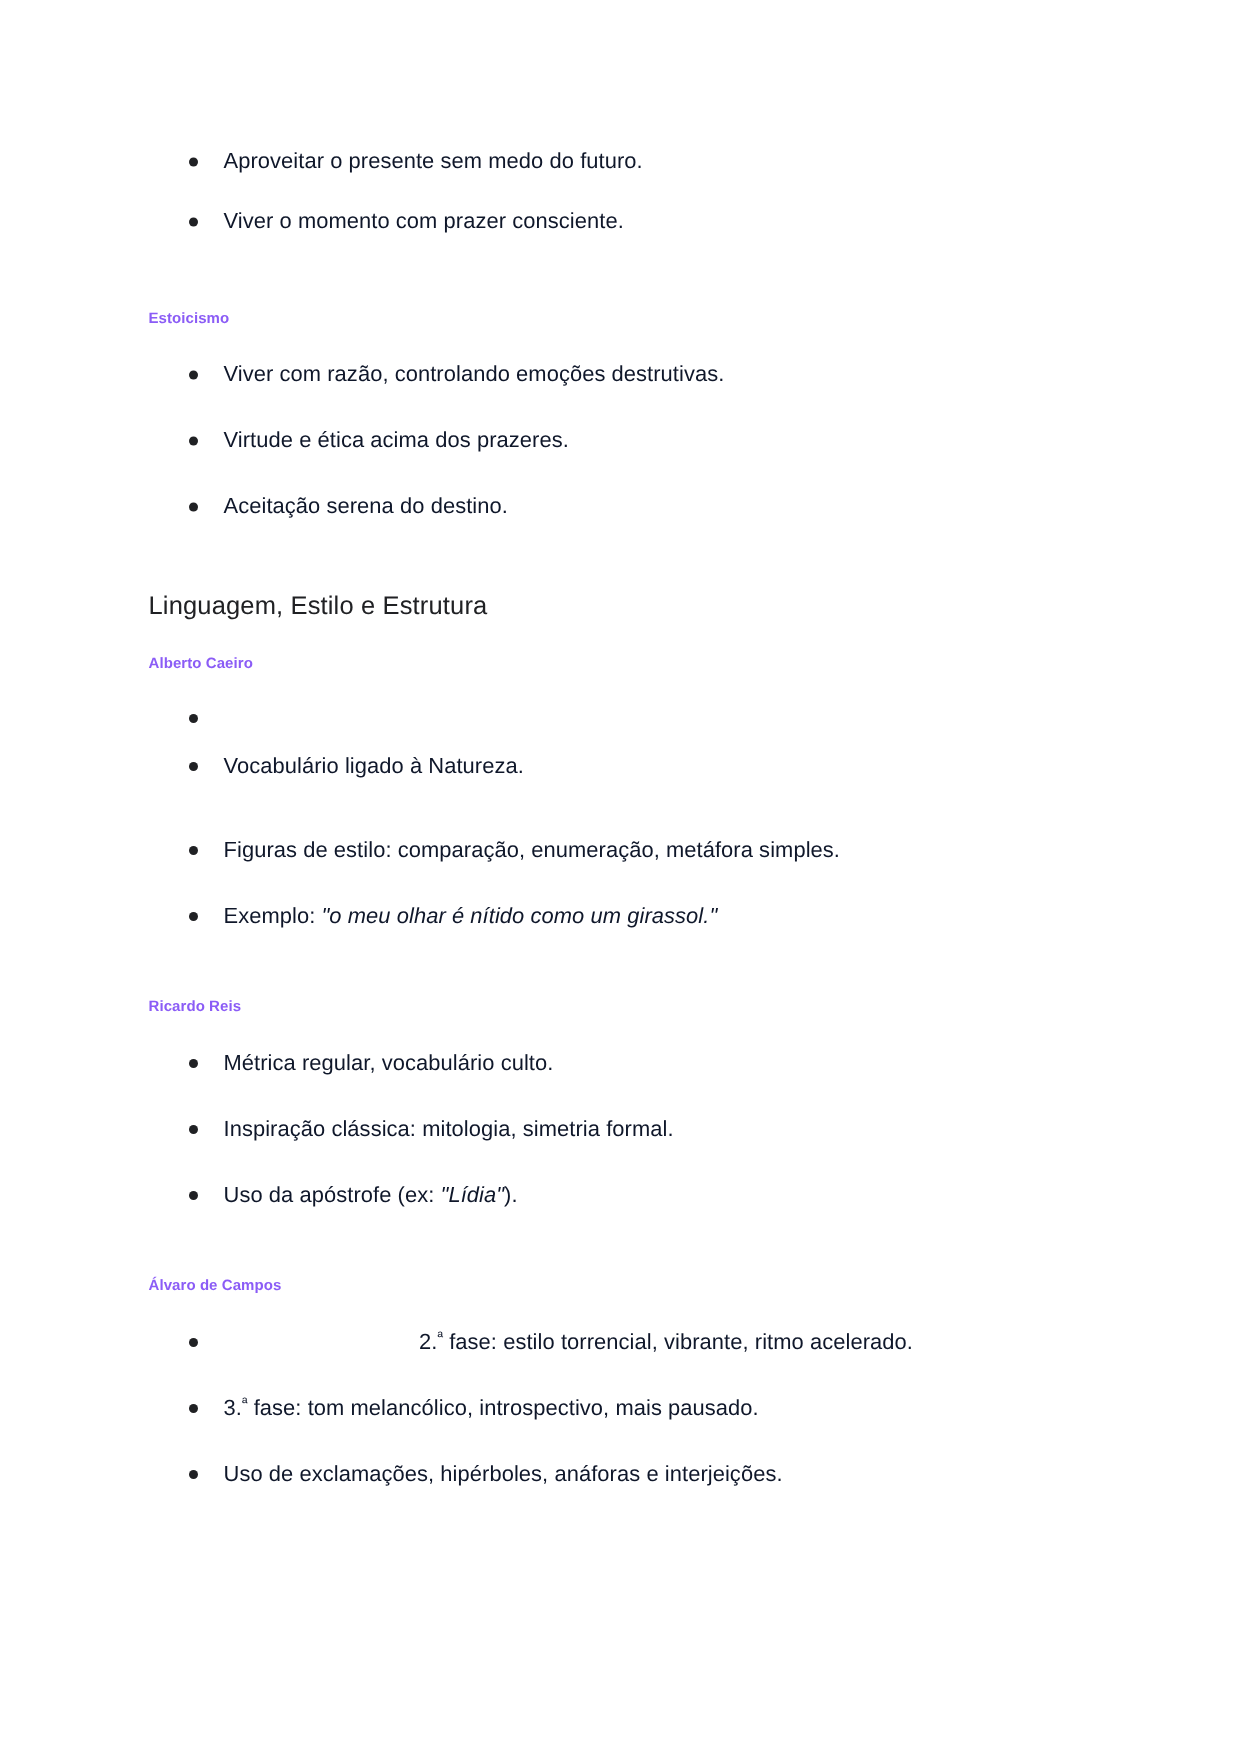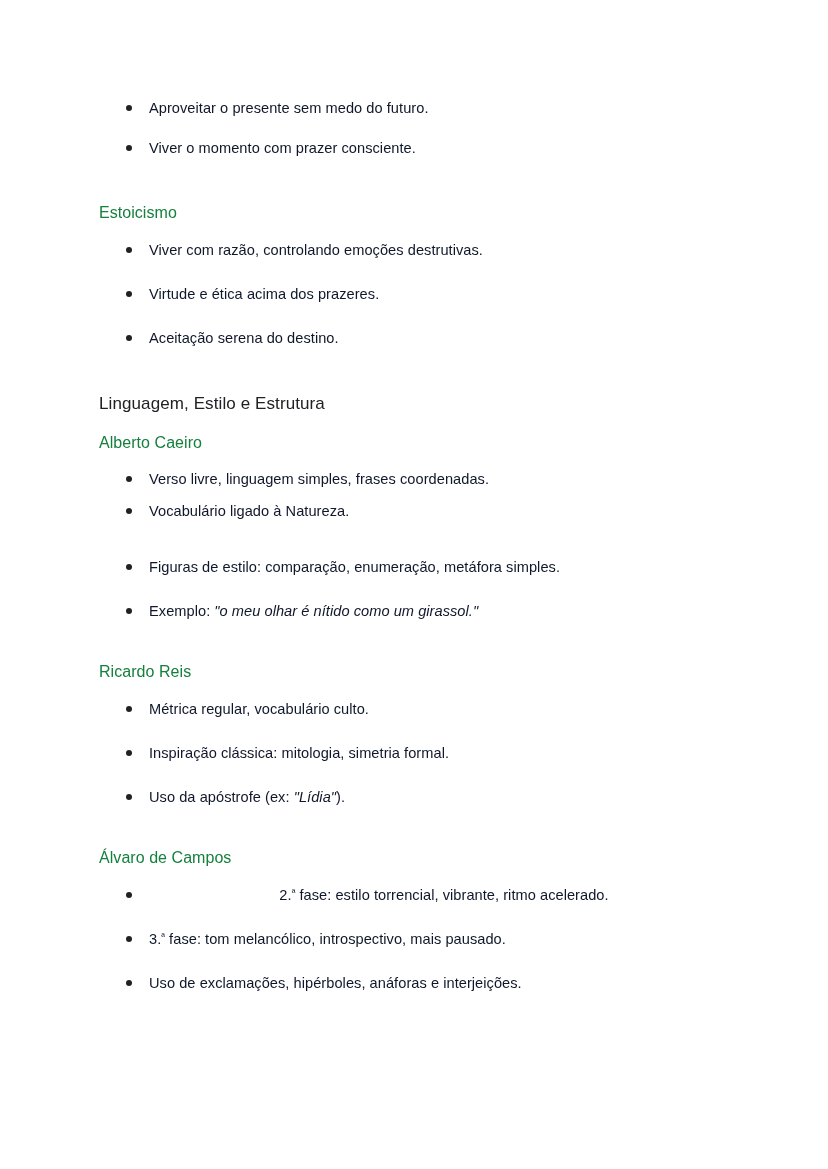--- a/index.html
+++ b/index.html
@@ -36,24 +36,24 @@
     font-size: 17px;
     line-height: 22px;
     font-weight: 400;
     color: #202124;
     margin: 0;
     padding: 0;
     letter-spacing: 0.1px;
   }
 
   .sub-heading {
-    font-size: 16px;
+    font-size: 10px;
     line-height: 17px;
-    font-weight: 400;
-    color: #15803d;
+    font-weight: 700;
+    color: #8b5cf6;
     margin: 0;
     padding: 0;
     letter-spacing: 0.05px;
   }
 
   
   ul.bullets {
     list-style: none;
     margin: 0;
     padding: 0;
@@ -152,21 +152,20 @@
     </div>
 
     <div class="blk" style="top:434px;">
       <p class="sub-heading">Alberto Caeiro</p>
     </div>
 
     <div class="blk" style="top:469px;">
       <ul class="bullets">
         <li>
           <span class="bullet-dot"></span>
-          <span class="li-text">Verso livre, linguagem simples, frases coordenadas.</span>
         </li>
       </ul>
     </div>
 
     <div class="blk" style="top:501px;">
       <ul class="bullets">
         <li>
           <span class="bullet-dot"></span>
           <span class="li-text">Vocabulário ligado à Natureza.</span>
         </li>

